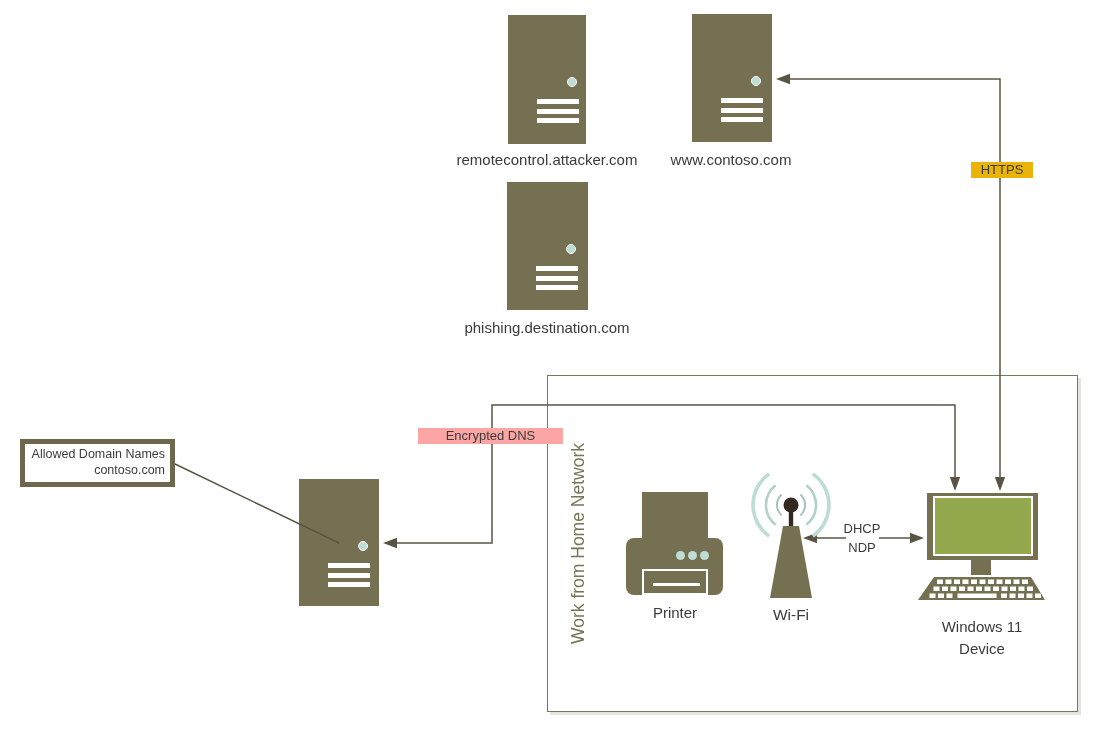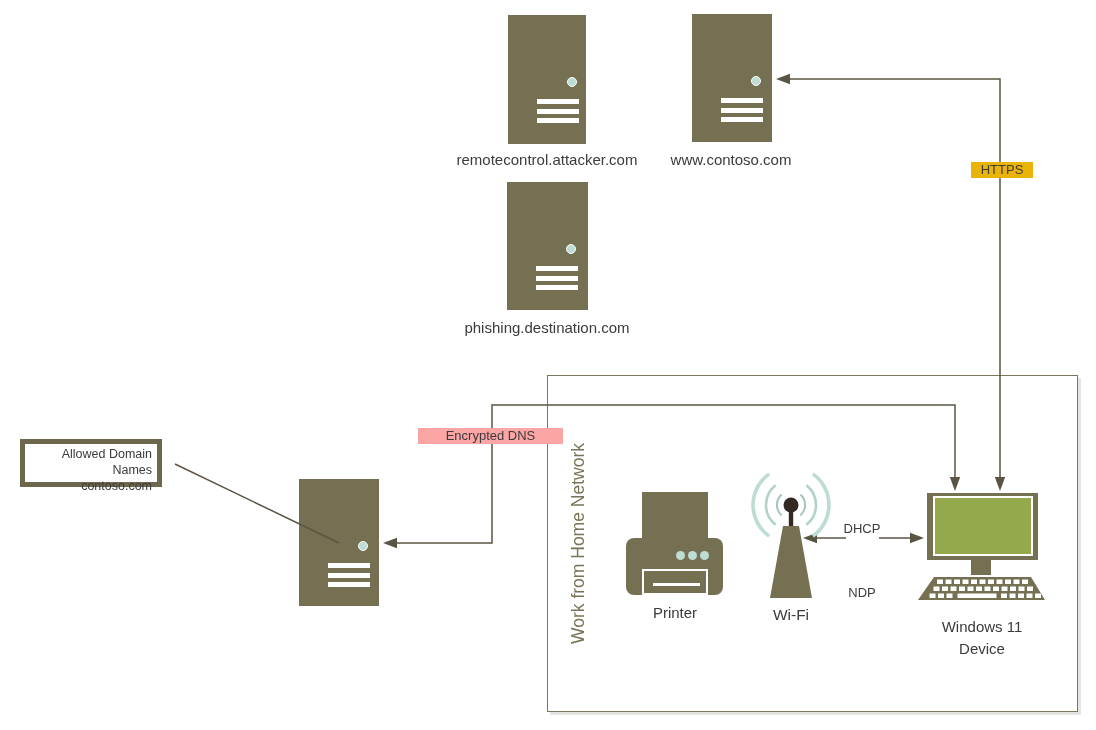--- a/index.html
+++ b/index.html
@@ -24,23 +24,23 @@
   #lbl-phishing{left:447px;top:319px;width:200px;}
   #lbl-dns{left:240px;top:615px;width:200px;}
   #lbl-printer{left:575px;top:604px;width:200px;}
   #lbl-wifi{left:691px;top:606px;width:200px;font-size:15.5px;}
   #lbl-win1{left:882px;top:618px;width:200px;}
   #lbl-win2{left:882px;top:640px;width:200px;}
   .conn-lbl{position:absolute;text-align:center;font-size:13px;line-height:16px;z-index:10;}
   #lbl-https{left:971px;top:162px;width:62px;background:#eab308;}
   #lbl-encdns{left:418px;top:428px;width:145px;background:#fca5a5;}
   #lbl-dhcp{left:832px;top:521px;width:60px;}
-  #lbl-ndp{left:832px;top:540px;width:60px;margin-top:45px;}
-  
-  #allowed-box{position:absolute;left:20px;top:439px;width:142px;height:48px;box-sizing:border-box;
+  #lbl-ndp{left:832px;top:540px;width:60px;}
+  
+  #allowed-box{position:absolute;left:20px;top:439px;width:155px;height:48px;box-sizing:border-box;
     background:#fff;border:5px solid #6d674d;z-index:2;
     font-size:12.5px;line-height:16px;text-align:right;padding:2px 5px 0 0;}
   
   #network-box{position:absolute;left:547px;top:375px;width:531px;height:337px;box-sizing:border-box;
     border:1px solid #7c765c;background:transparent;z-index:0;
     box-shadow:3px 3px 0 rgba(178,178,170,0.35);}
   #wfh-label{position:absolute;left:563px;top:375px;width:30px;height:337px;z-index:10;
     display:flex;align-items:center;justify-content:center;}
   #wfh-label span{transform:rotate(-90deg);white-space:nowrap;font-size:17.5px;color:#7a7456;}
   

